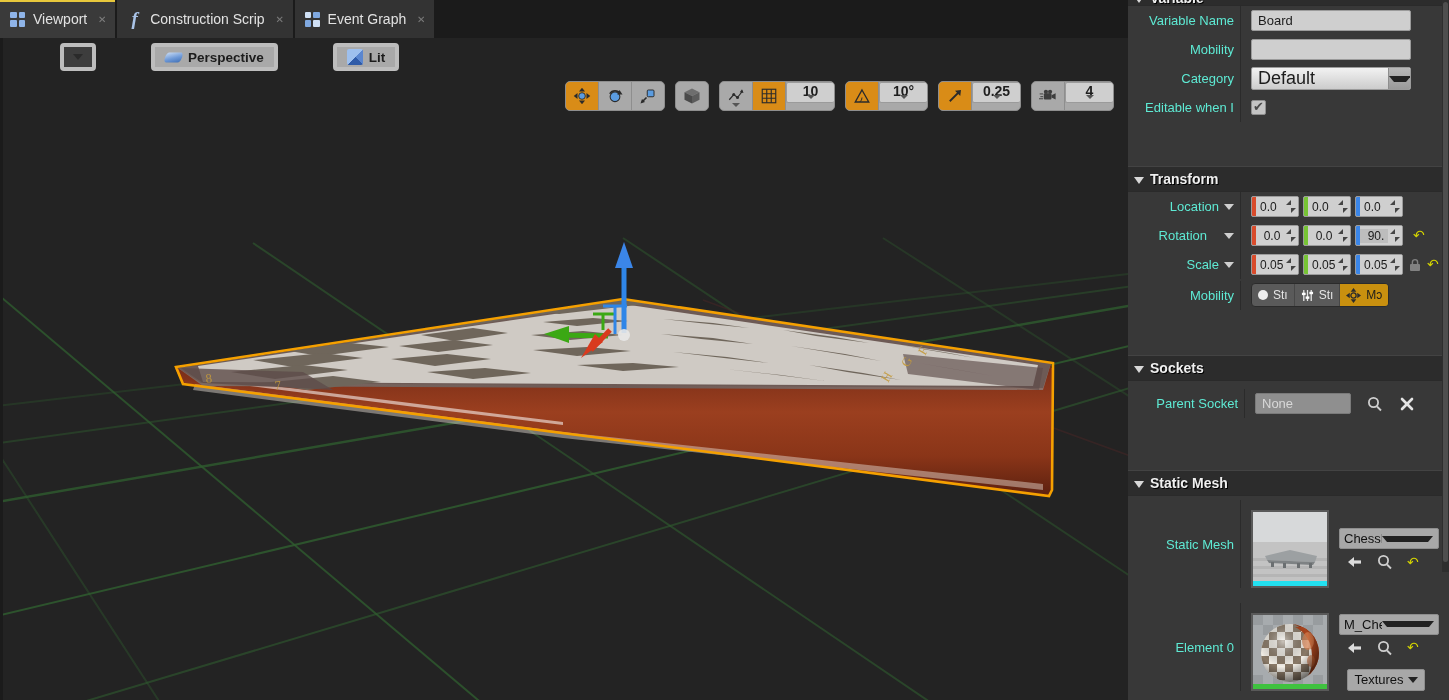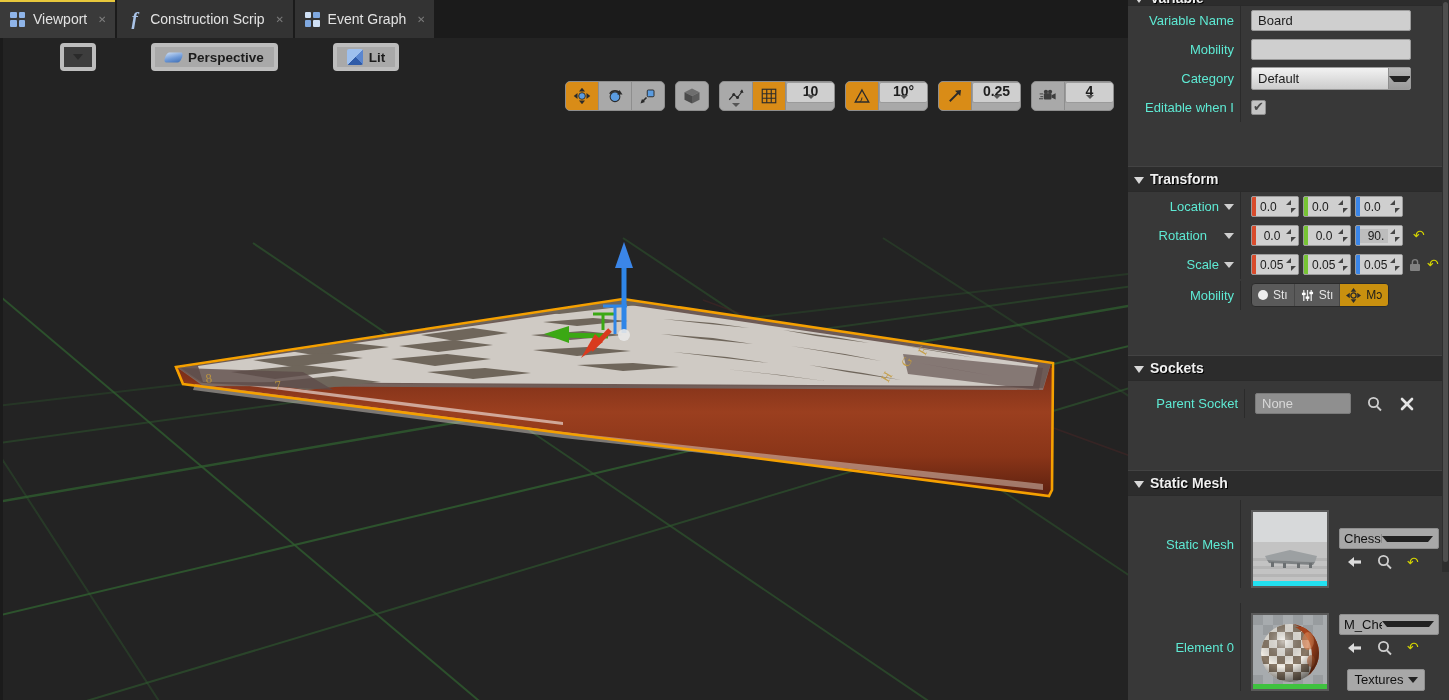--- a/index.html
+++ b/index.html
@@ -156,21 +156,21 @@
   }
 
   .txtfield {
     height: 21px; background: #cfcfcf; border: 1px solid #9b9b9b;
     border-radius: 2px; color: #1c1c1c; font-size: 13px;
     display: flex; align-items: center; padding: 0 6px;
   }
   .combo {
     height: 23px; background: linear-gradient(#f2f2f2, #cccccc);
     border: 1px solid #9b9b9b; border-radius: 2px; color: #1c1c1c;
-    font-size: 13px; display: flex; align-items: center; overflow: hidden;
+    font-size: 18px; display: flex; align-items: center; overflow: hidden;
   }
   .combo span { padding: 0 6px; white-space: nowrap; overflow: hidden; flex: 1; }
   .combo .cbtn {
     width: 22px; height: 100%; flex: none;
     background: linear-gradient(#b8b8b8, #9a9a9a);
     border-left: 1px solid #8e8e8e;
     display: flex; align-items: center; justify-content: center;
   }
   .cb-caret {
     width: 0; height: 0; border-left: 5px solid transparent;

